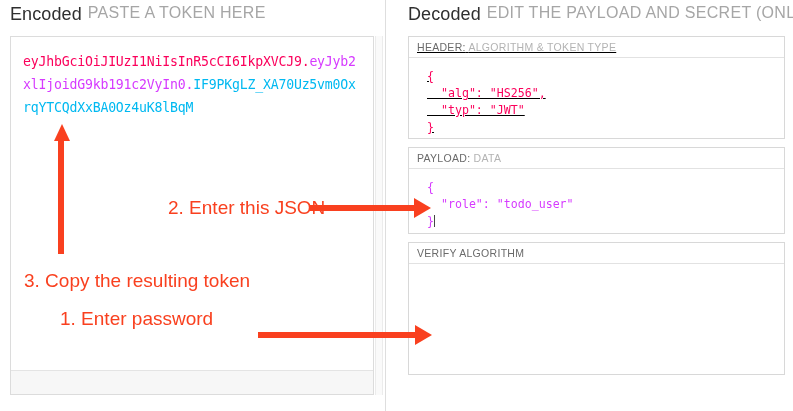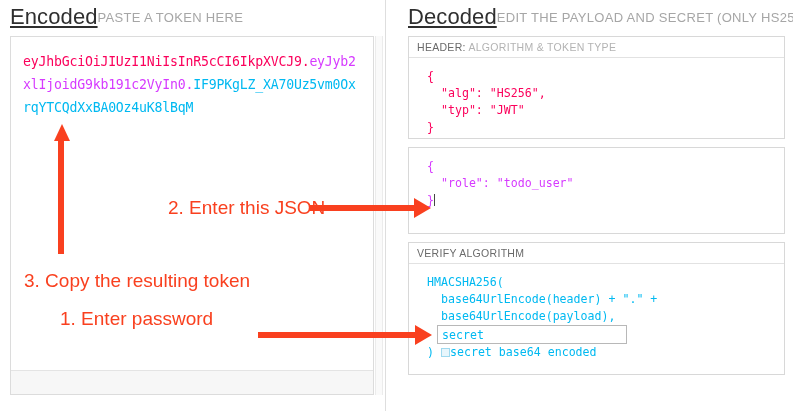--- a/index.html
+++ b/index.html
@@ -15,30 +15,30 @@
     position: relative;
   }
 
   
   .col-header {
     position: absolute;
     top: 4px;
     white-space: nowrap;
   }
   .col-header .big {
-    font-size: 22px;
+    font-size: 18px;
     font-weight: 300;
     color: #2f2f2f;
     letter-spacing: 0.1px;
-    text-decoration: underline;
   }
   .col-header .sub {
-    font-size: 13px;
+    font-size: 16px;
     color: #a6a6a6;
     letter-spacing: 0.3px;
+    margin-left: 6px;
     position: relative;
     top: -2px;
   }
 
   #encoded-header { left: 10px; }
   #decoded-header { left: 408px; }
 
   
   #column-divider {
     position: absolute;
@@ -127,21 +127,21 @@
   }
   .dec-body {
     font-family: "DejaVu Sans Mono", monospace;
     font-size: 11.6px;
     line-height: 17px;
     padding: 10px 0 10px 18px;
     white-space: pre;
     box-sizing: border-box;
   }
 
-  #header-section { top: 36px; height: 103px; }
+  #header-section { top: 36px; height: 103px; text-decoration: underline; }
   #header-section .dec-body { color: #fb015b; }
 
   #payload-section { top: 147px; height: 87px; }
   #payload-section .dec-body { color: #d63aff; }
 
   #signature-section { top: 242px; height: 133px; }
   #signature-section .dec-body { color: #00b9f1; }
 
   .caret {
     display: inline-block;
@@ -272,34 +272,33 @@
     <b>HEADER:</b>
     <span>ALGORITHM &amp; TOKEN TYPE</span>
   </div>
   <div class="dec-body">{
   "alg": "HS256",
   "typ": "JWT"
 }</div>
 </div>
 
 <div class="dec-section" id="payload-section">
+  <div class="dec-title">
+    <b>PAYLOAD:</b>
+    <span>DATA</span>
+  </div>
   <div class="dec-body"><span>{
   "role": "todo_user"
 }</span><span class="caret"></span></div>
 </div>
 
 <div class="dec-section" id="signature-section">
   <div class="dec-title">
     <b>VERIFY ALGORITHM</b>
   </div>
-  <div class="dec-body"><span>HMACSHA256(</span>
-<span>  base64UrlEncode(header) + "." +</span>
-<span>  base64UrlEncode(payload),</span>
-<span id="secret-input" placeholder="your-256-bit-secret">secret</span>
-<span>)</span> <span id="secret-checkbox"></span><span>secret base64 encoded</span></div>
 </div>
 
 <div class="anno-text" id="anno-2-text">2. Enter this JSON</div>
 <div class="arrow-h" id="anno-2-arrow">
   <div class="shaft"></div>
     <div class="head"></div>
 </div>
 
 <div class="anno-text" id="anno-3-text">3. Copy the resulting token</div>
 <div id="anno-3-arrow">

